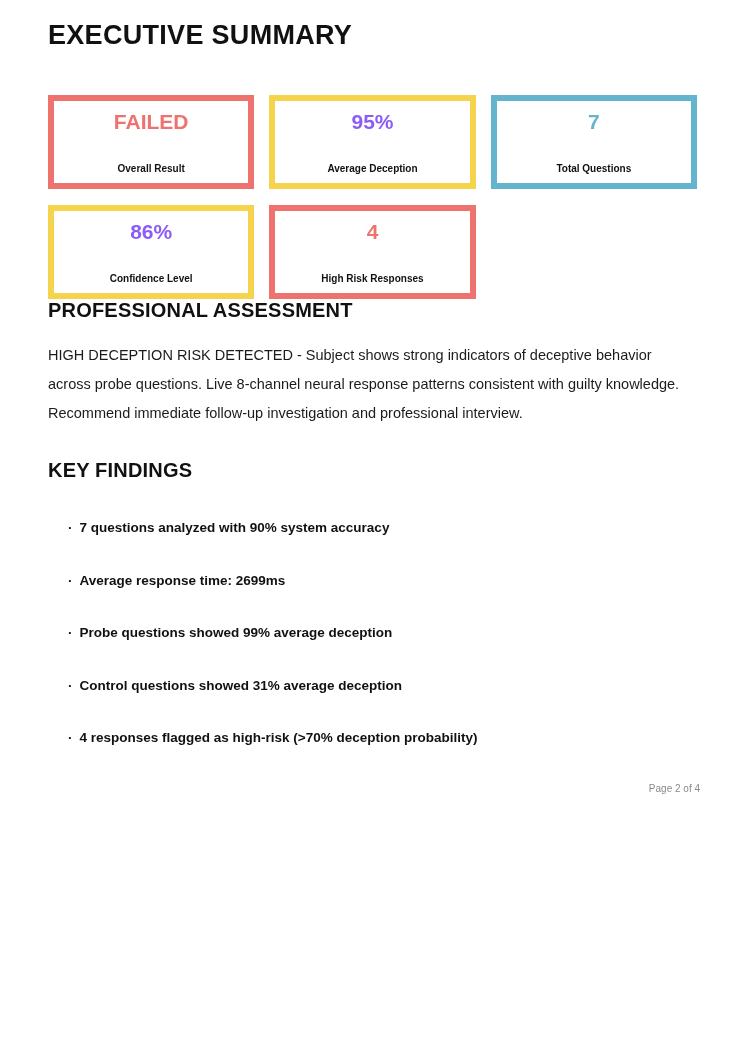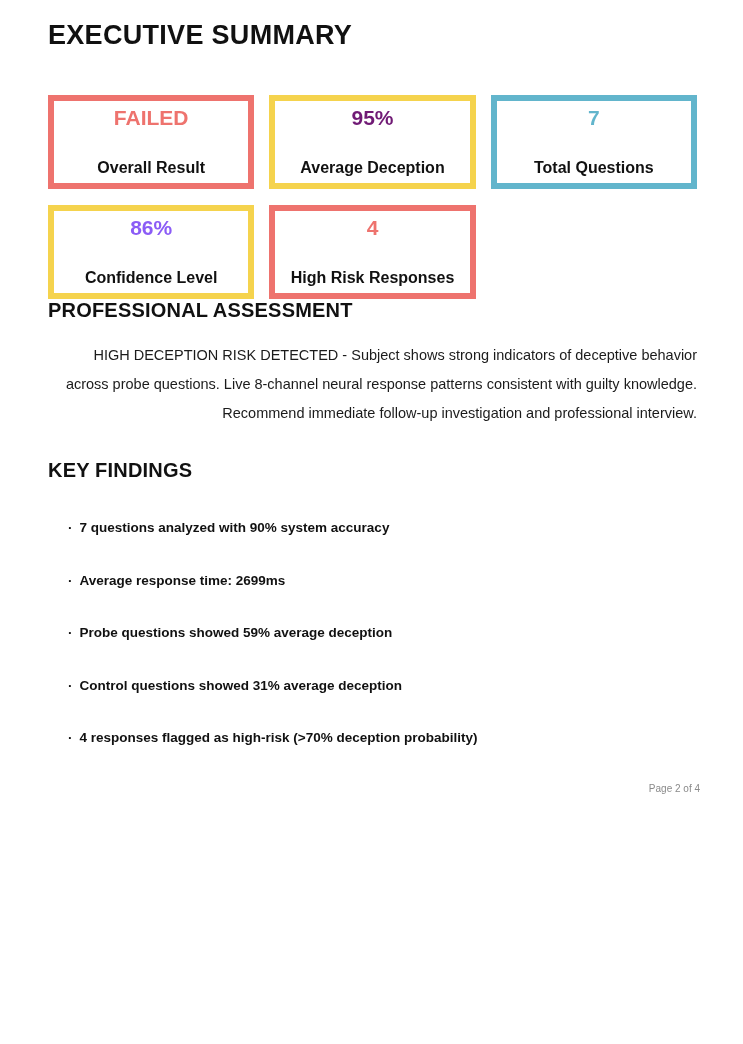--- a/index.html
+++ b/index.html
@@ -42,38 +42,37 @@
     justify-content: center;
     gap: 20px;
   }
   .stat-value {
     font-size: 21px;
     font-weight: bold;
     line-height: 1;
   }
   .stat-label {
     margin-top: 11px;
-    font-size: 16px;
+    font-size: 10px;
     font-weight: bold;
     color: #111111;
   }
   .section-heading {
     font-size: 20px;
     font-weight: bold;
     color: #111111;
     letter-spacing: 0.2px;
   }
   .assessment-section { }
   .assessment-body {
     margin-top: 19px;
     font-size: 14.5px;
     line-height: 29px;
     color: #1b1b1b;
     max-width: 652px;
-    text-align: right;
   }
   .findings-section { margin-top: 31px; }
   .findings-list {
     margin-top: 22px;
     padding-left: 20px;
   }
   .finding {
     font-size: 13.5px;
     font-weight: bold;
     color: #111111;
@@ -102,21 +101,21 @@
     <h1 class="page-title">EXECUTIVE SUMMARY</h1>
 
     <div class="stats-grid">
 
       <div class="stat-card" style="border-color: rgb(238, 115, 110);">
         <div class="stat-value" style="color: rgb(238, 115, 110);">FAILED</div>
         <div class="stat-label">Overall Result</div>
       </div>
 
       <div class="stat-card" style="border-color: rgb(245, 211, 77);">
-        <div class="stat-value" style="color: #701a75;">95%</div>
+        <div class="stat-value" style="color: #8b5cf6;">95%</div>
         <div class="stat-label">Average Deception</div>
       </div>
 
       <div class="stat-card" style="border-color: rgb(98, 181, 204);">
         <div class="stat-value" style="color: rgb(98, 181, 204);">7</div>
         <div class="stat-label">Total Questions</div>
       </div>
 
 
       <div class="stat-card" style="border-color: rgb(245, 211, 77);">
@@ -139,21 +138,21 @@
     <div class="findings-section">
       <h2 class="section-heading">KEY FINDINGS</h2>
       <div class="findings-list">
         <div class="finding">
           <span class="bullet">·</span><span>7 questions analyzed with 90% system accuracy</span>
         </div>
         <div class="finding">
           <span class="bullet">·</span><span>Average response time: 2699ms</span>
         </div>
         <div class="finding">
-          <span class="bullet">·</span><span>Probe questions showed 59% average deception</span>
+          <span class="bullet">·</span><span>Probe questions showed 99% average deception</span>
         </div>
         <div class="finding">
           <span class="bullet">·</span><span>Control questions showed 31% average deception</span>
         </div>
         <div class="finding">
           <span class="bullet">·</span><span>4 responses flagged as high-risk (&gt;70% deception probability)</span>
         </div>
       </div>
     </div>
 

